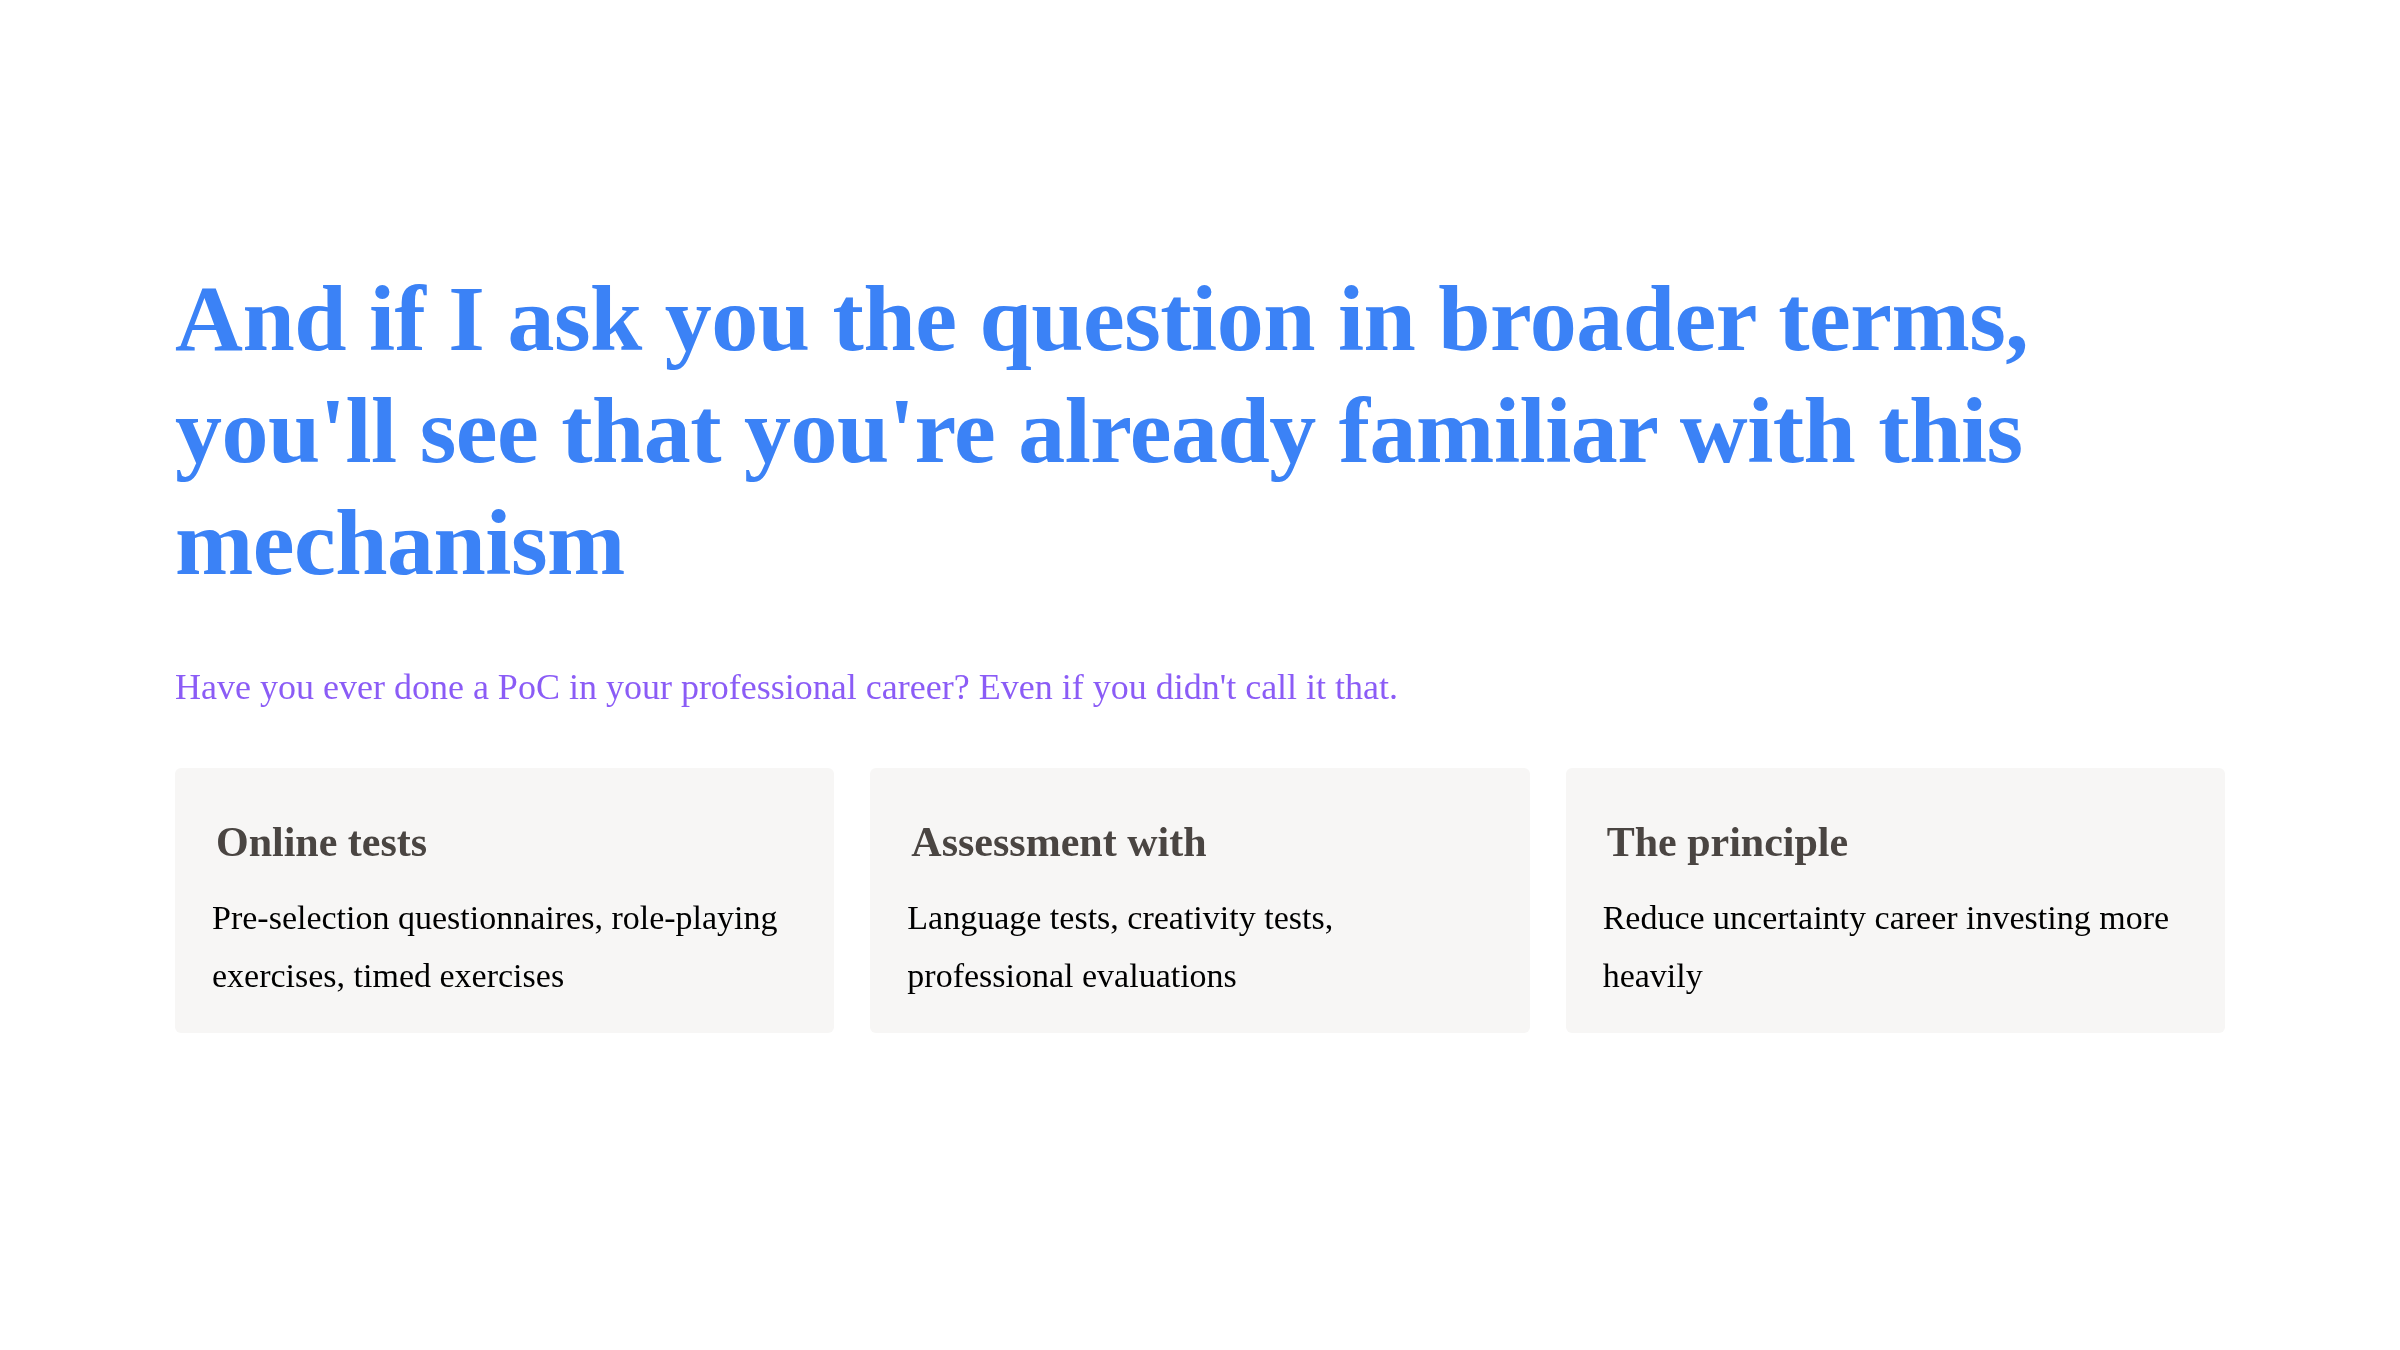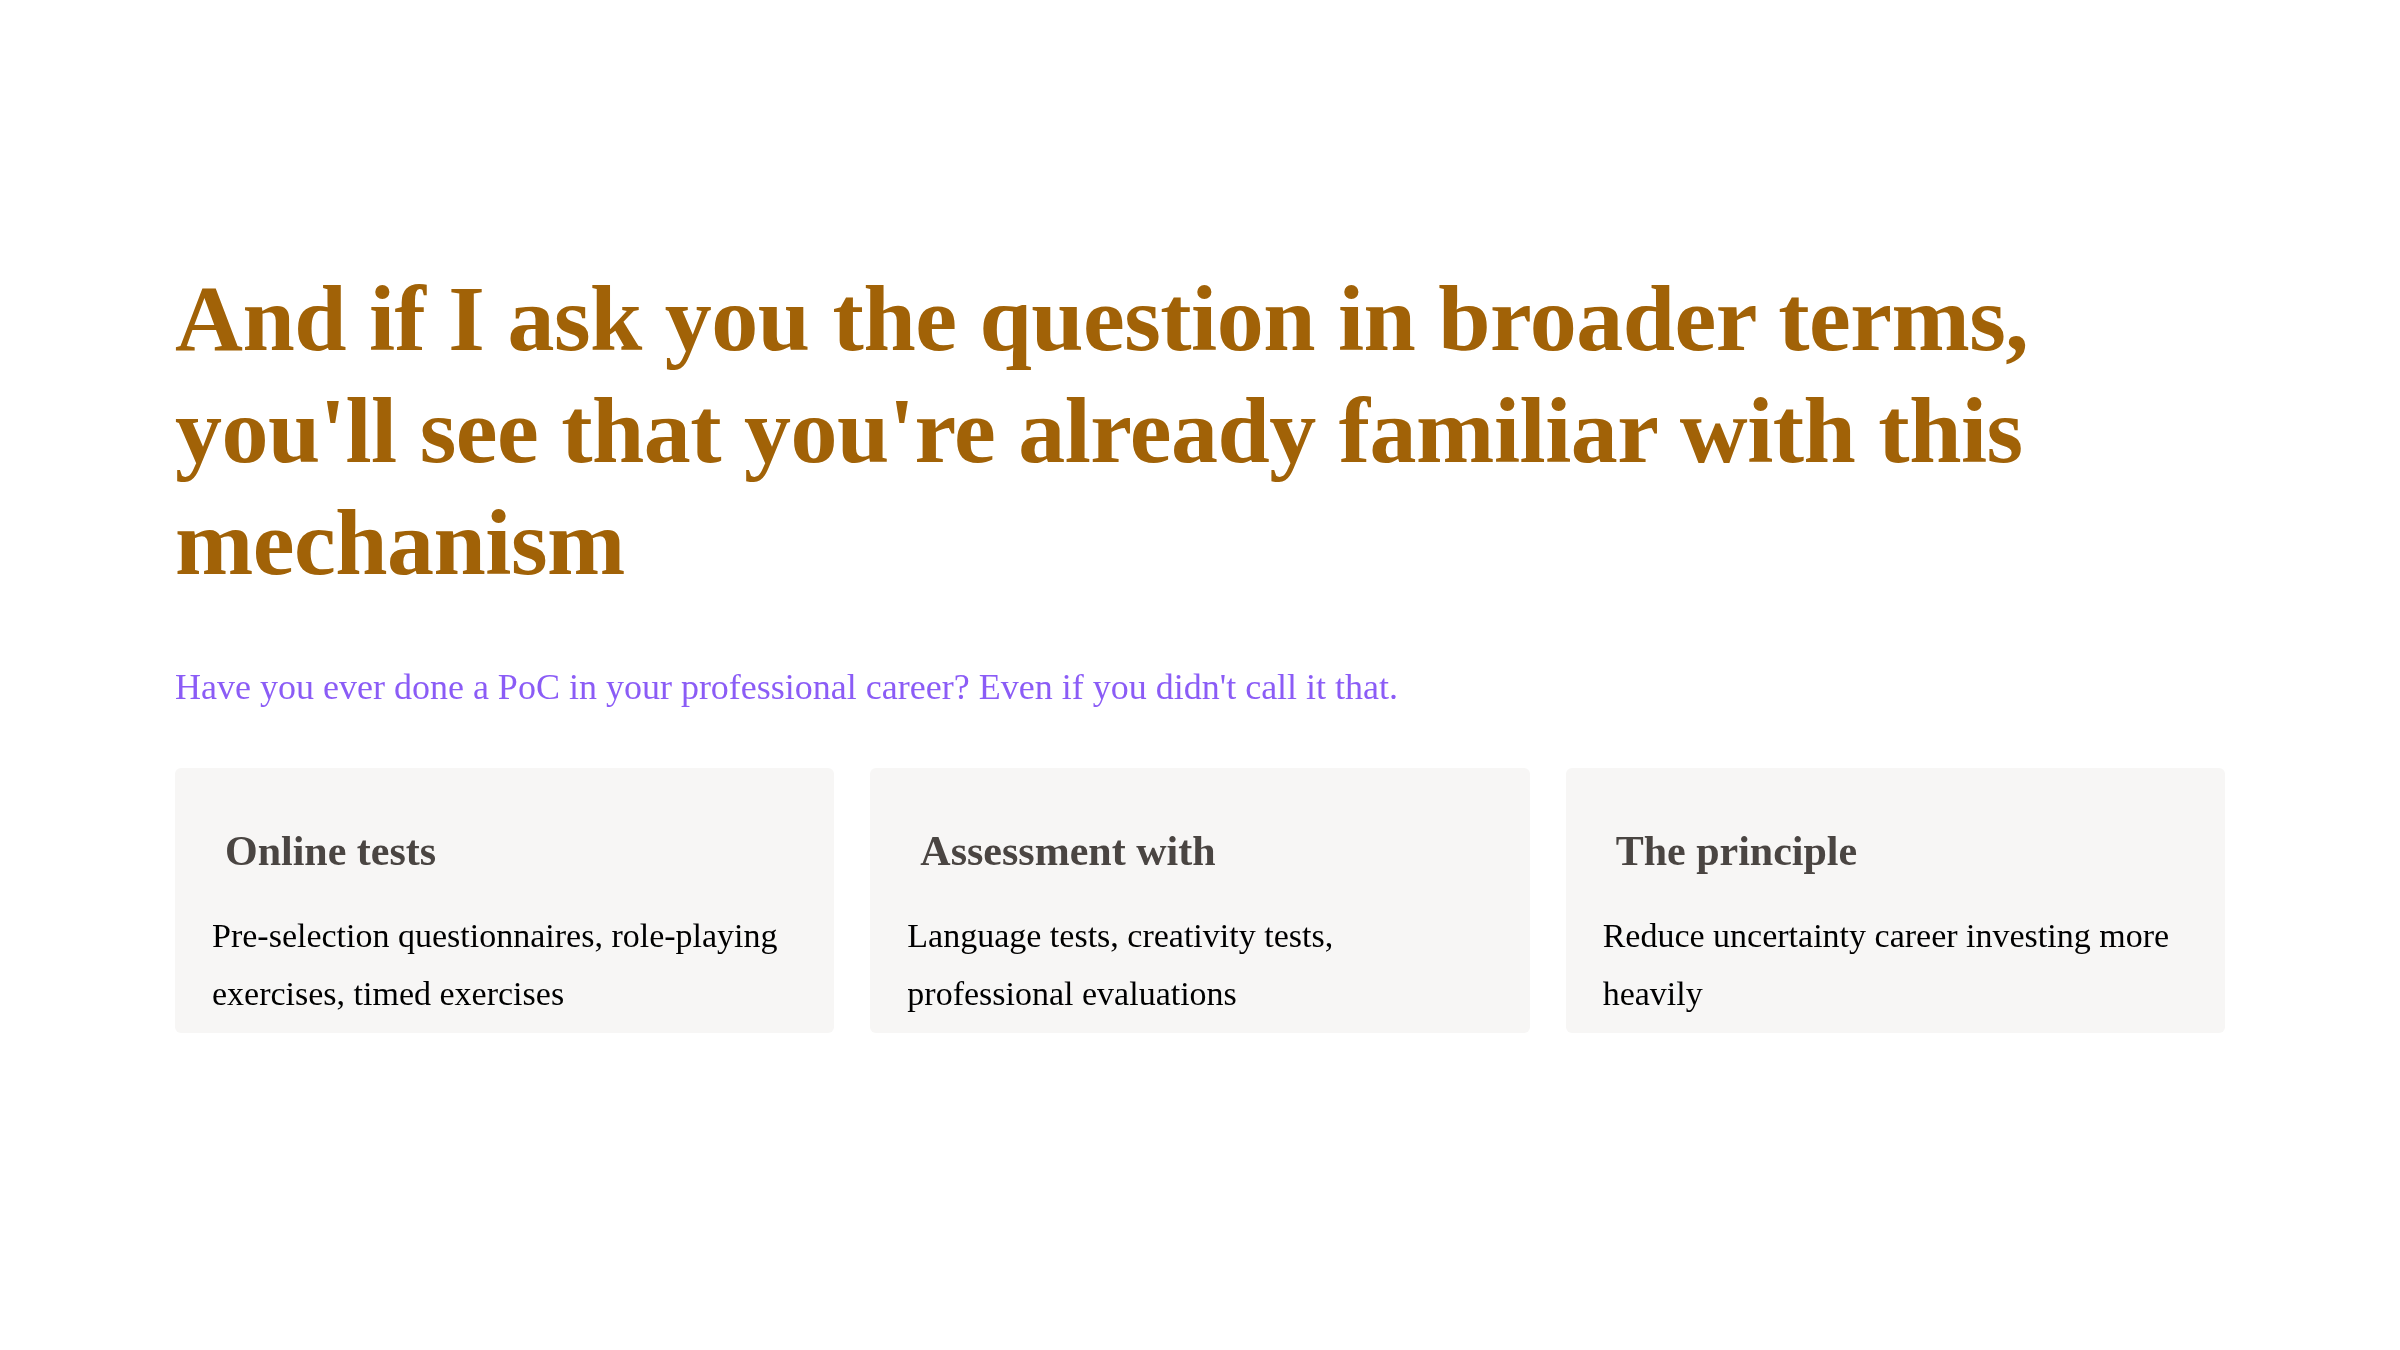--- a/index.html
+++ b/index.html
@@ -33,21 +33,21 @@
 
   .headline {
     margin: 0;
     padding: 0;
     padding-top: 262px;
     font-family: "Liberation Serif", "DejaVu Serif", serif;
     font-weight: bold;
     font-size: 94px;
     line-height: 112px;
     letter-spacing: -0.5px;
-    color: #a16207;
+    color: #3b82f6;
     max-width: 2010px;
   }
 
   .subtitle {
     margin: 0;
     padding: 0;
     padding-top: 65px;
     font-family: "Liberation Serif", "DejaVu Serif", serif;
     font-weight: normal;
     font-size: 36px;
@@ -68,21 +68,21 @@
     flex: 1 1 0;
     min-width: 0;
     background: #f7f6f5;
     border-radius: 6px;
     height: 265px;
     box-sizing: border-box;
     padding: 47px 40px 0 37px;
   }
 
   .card-title {
-    margin: 13px;
+    margin: 4px;
     padding: 0;
     font-family: "Liberation Serif", "DejaVu Serif", serif;
     font-weight: bold;
     font-size: 42px;
     line-height: 46px;
     color: #4a4542;
   }
 
   .card-body {
     margin: 0;

